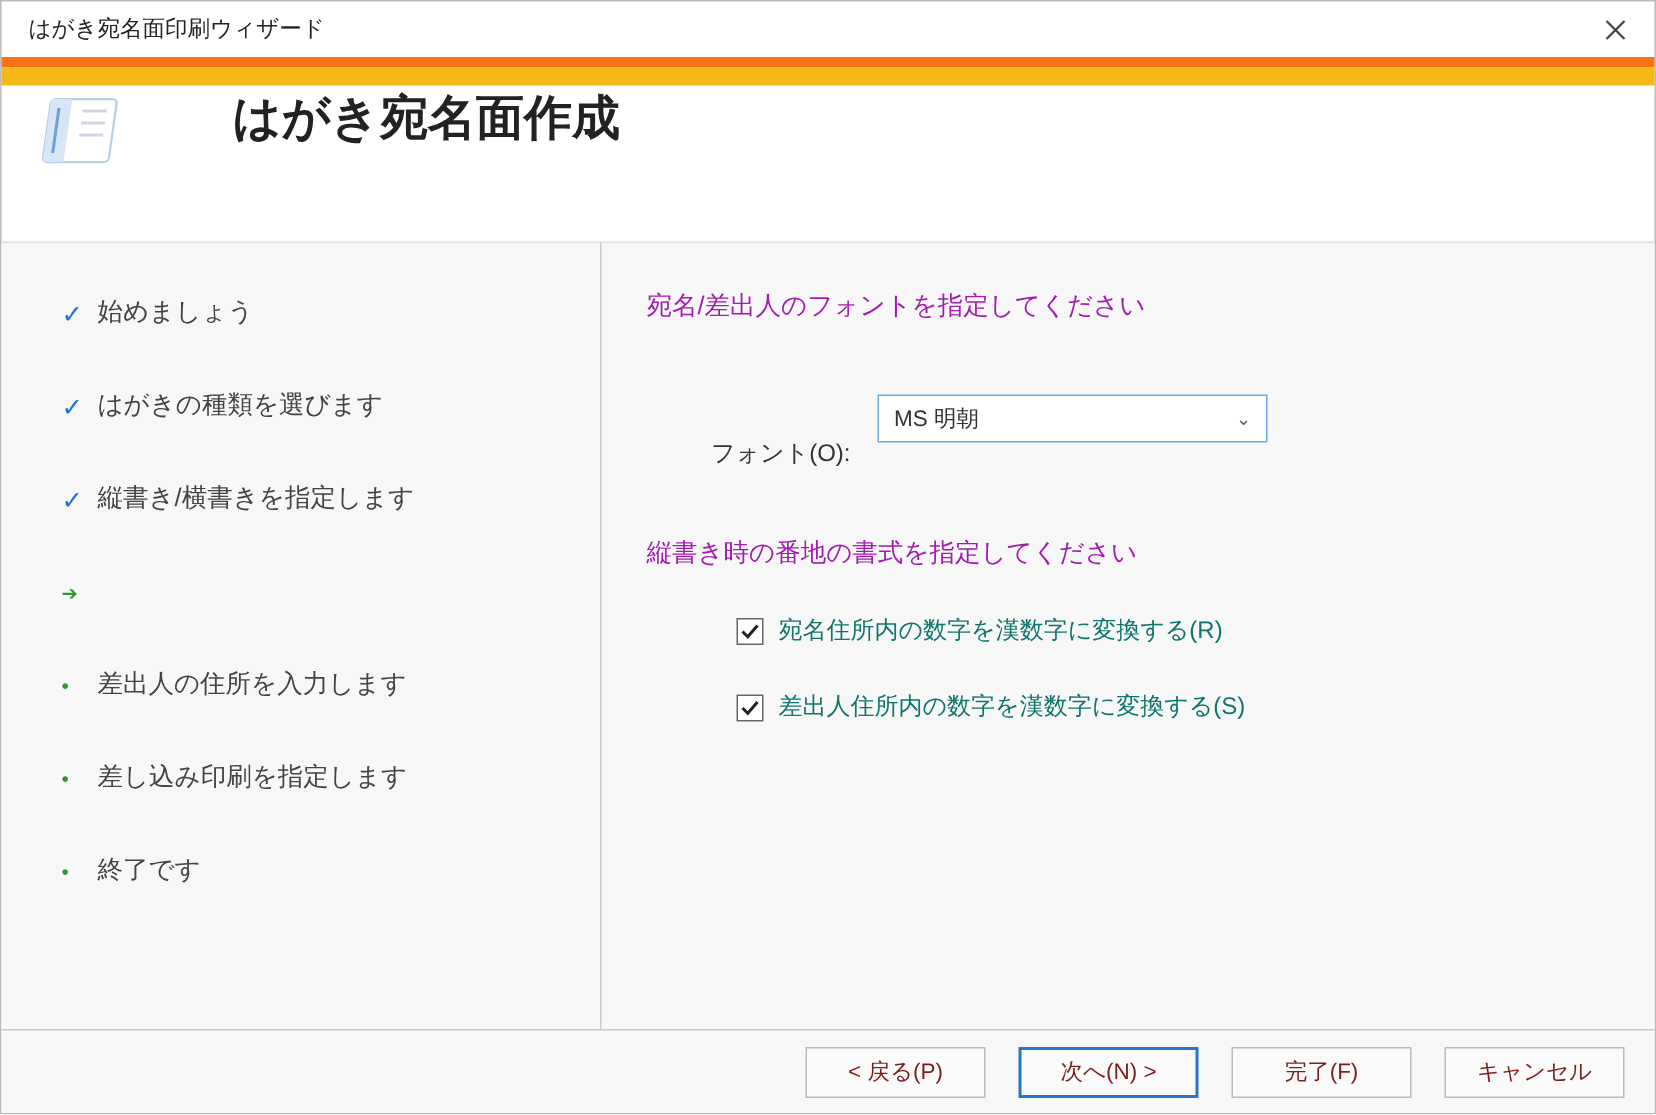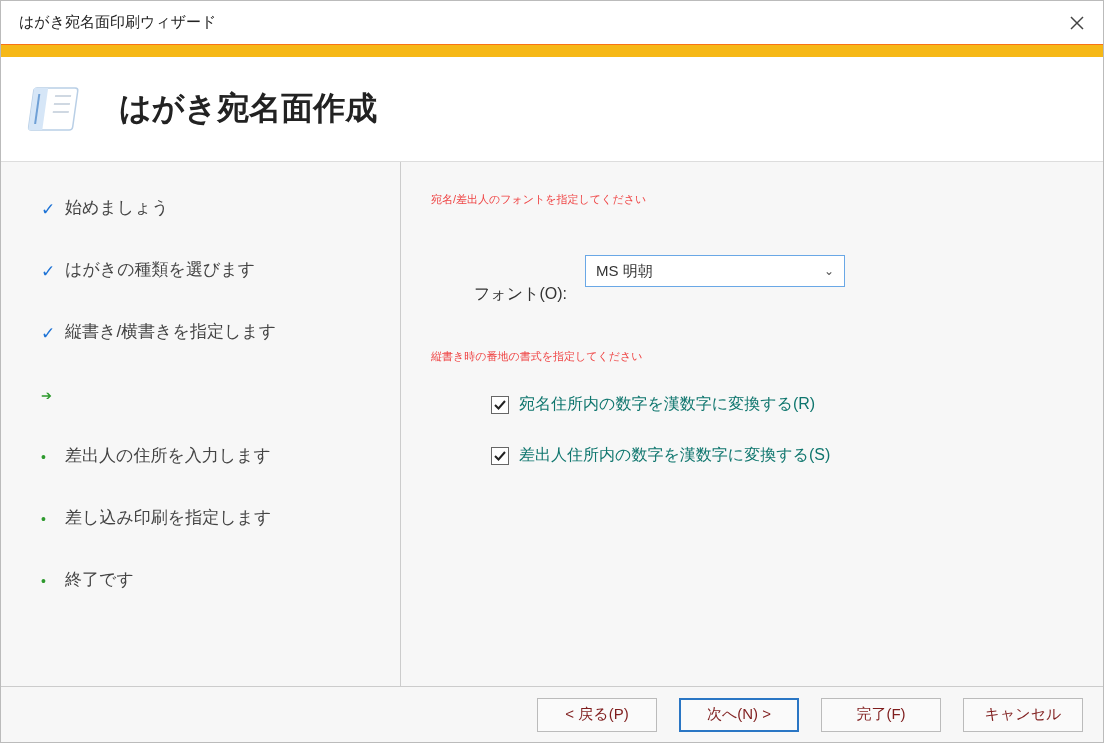--- a/index.html
+++ b/index.html
@@ -17,21 +17,21 @@
       flex-direction: column;
       background: #fff;
     }
     
     .titlebar {
       height: 44px;
       display: flex;
       align-items: center;
       justify-content: space-between;
       padding: 0 4px 0 18px;
-      border-bottom: 1px solid #f97316;
+      border-bottom: 7px solid #f97316;
     }
     .titlebar-text {
       font-size: 15px;
       color: #222;
     }
     .close-btn {
       width: 44px;
       height: 32px;
       display: flex;
       align-items: center;
@@ -42,23 +42,24 @@
     .close-btn svg { width: 14px; height: 14px; }
     
     .orange-strip {
       height: 12px;
       background: #f6b817;
     }
     
     .header-area {
       height: 105px;
       display: flex;
-      align-items: center;
+      align-items: flex-start;
       padding-left: 20px;
       border-bottom: 1px solid #ddd;
+      gap: 36px;
     }
     .header-icon {
       width: 64px;
       height: 60px;
       display: flex;
       align-items: center;
       justify-content: center;
     }
     .header-title {
       font-size: 32px;
@@ -103,22 +104,22 @@
     }
     .step.current .label-wrap {
       border-bottom: 5px solid #d20000;
       font-weight: 500;
     }
     .check-icon { color: #1e73d6; }
     .arrow-icon { color: #2e9a2e; font-size: 13px; }
     .dot-icon { color: #2e9a2e; font-size: 14px; }
     
     .content-label {
-      font-size: 11px;
-      color: #ef4444;
+      font-size: 17px;
+      color: #a21caf;
       margin-bottom: 30px;
     }
     .font-row {
       display: flex;
       align-items: center;
       margin-left: 36px;
       margin-bottom: 44px;
     }
     .font-row .fl {
       width: 100px;

